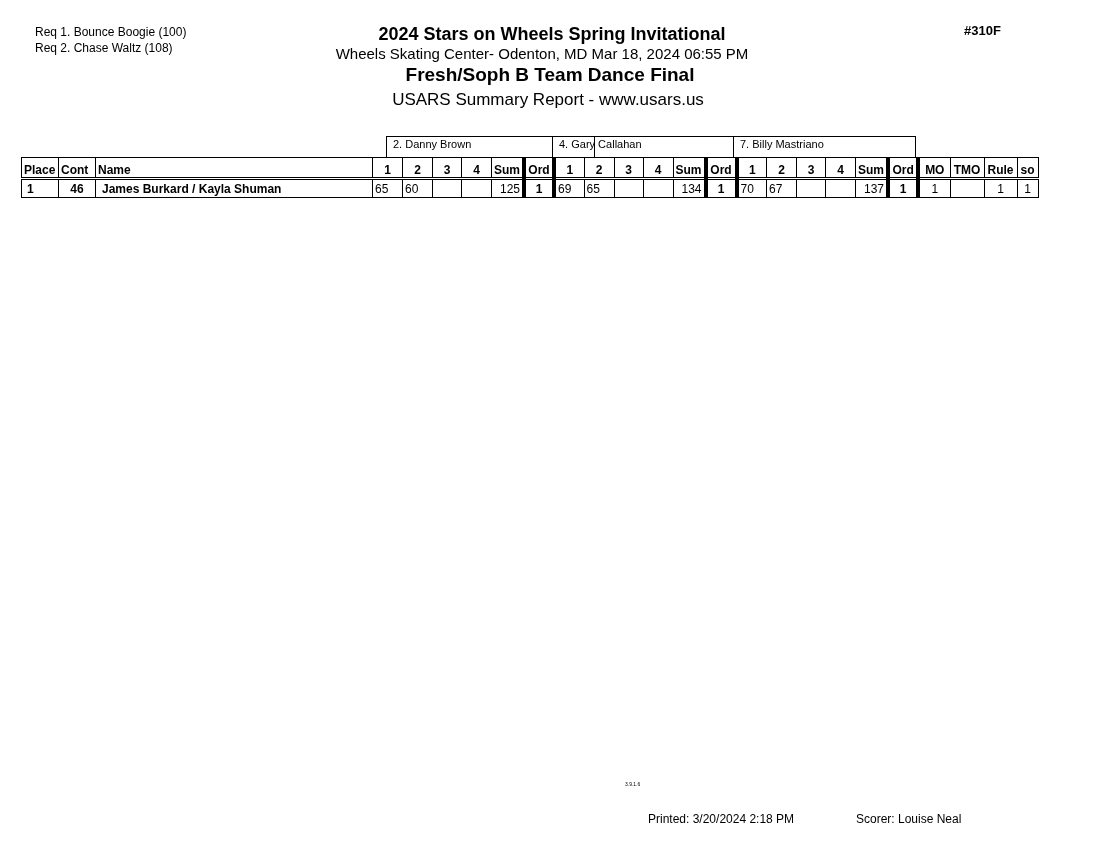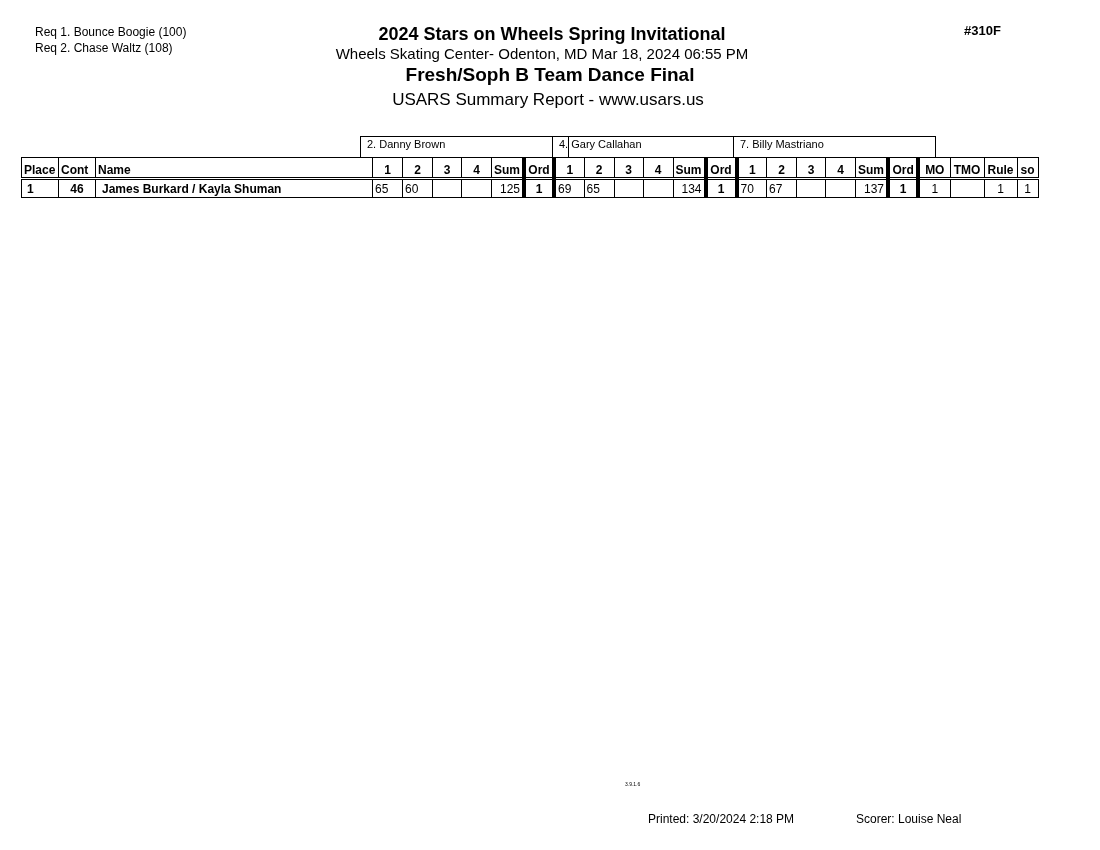--- a/index.html
+++ b/index.html
@@ -34,23 +34,23 @@
 
 <div class="abs req" style="top:25px">Req  1.  Bounce Boogie (100)</div>
 <div class="abs req" style="top:41px">Req  2.  Chase Waltz (108)</div>
 
 <div class="abs title t1">2024 Stars on Wheels Spring Invitational</div>
 <div class="abs title t2">Wheels Skating Center- Odenton, MD  Mar 18, 2024  06:55 PM</div>
 <div class="abs title t3">Fresh/Soph B Team Dance Final</div>
 <div class="abs title t4">USARS Summary Report - www.usars.us</div>
 <div class="abs evno">#310F</div>
 
-<div class="judgebox" style="left:360px;width:209px">2.  Danny Brown</div>
+<div class="judgebox" style="left:386px;width:209px">2.  Danny Brown</div>
 <div class="judgebox" style="left:552px;width:182px">4.  Gary Callahan</div>
-<div class="judgebox" style="left:733px;width:203px">7.  Billy Mastriano</div>
+<div class="judgebox" style="left:733px;width:183px">7.  Billy Mastriano</div>
 
 <table class="grid">
   <colgroup>
     <col style="width:37px">
       <col style="width:37px">
       <col style="width:277px">
     <col style="width:30px">
       <col style="width:30px">
       <col style="width:29px">
       <col style="width:30px">

